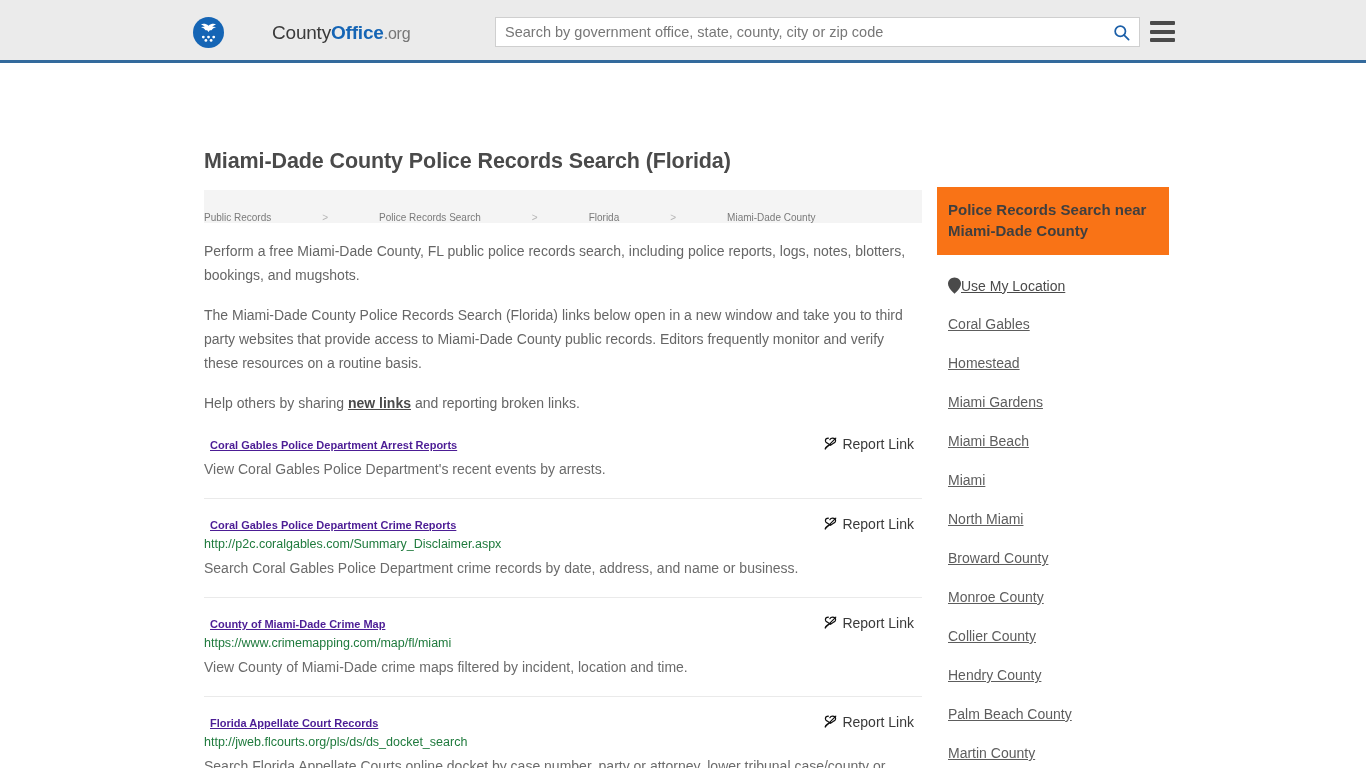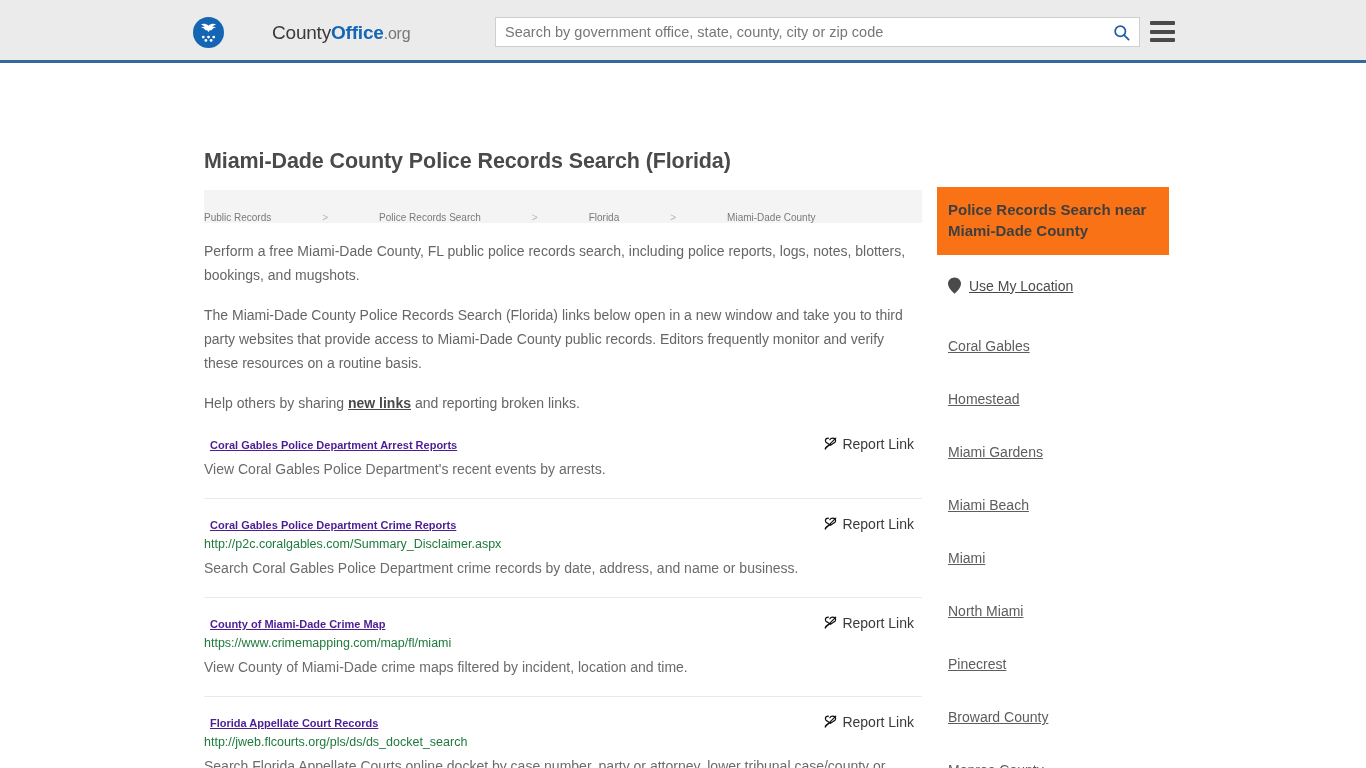--- a/index.html
+++ b/index.html
@@ -196,35 +196,34 @@
     background: #f97316;
     padding: 12px 14px 14px 11px;
     font-size: 15px;
     font-weight: bold;
     color: #3f3f3f;
     line-height: 21px;
   }
   .side-loc {
     display: flex;
     align-items: center;
-    gap: 8px;
-    margin: 22px 0 8px 11px;
+    margin: 22px 0 0 11px;
     cursor: pointer;
   }
   .side-loc .loc-label {
     font-size: 14px;
     color: #4a4a4a;
     text-decoration: underline;
   }
   .side-list { margin: 0; padding: 0; list-style: none; }
   .side-list li { margin: 0; }
   .side-link {
     display: inline-block;
     margin: 0 0 0 11px;
-    padding-top: 36px;
+    padding-top: 22px;
     font-size: 14px;
     color: #5d5d5d;
     text-decoration: underline;
     cursor: pointer;
   }
 </style>
 </head>
 <body>
 
 <div class="site-header">
@@ -355,21 +354,20 @@
       <span class="loc-label">Use My Location</span>
     </div>
 
     <ul class="side-list">
       <li><a class="side-link">Coral Gables</a></li>
       <li><a class="side-link">Homestead</a></li>
       <li><a class="side-link">Miami Gardens</a></li>
       <li><a class="side-link">Miami Beach</a></li>
       <li><a class="side-link">Miami</a></li>
       <li><a class="side-link">North Miami</a></li>
-      <li><a class="side-link">Pinecrest</a></li>
       <li><a class="side-link">Broward County</a></li>
       <li><a class="side-link">Monroe County</a></li>
       <li><a class="side-link">Collier County</a></li>
       <li><a class="side-link">Hendry County</a></li>
       <li><a class="side-link">Palm Beach County</a></li>
       <li><a class="side-link">Martin County</a></li>
 
     </ul>
   </div>
 

